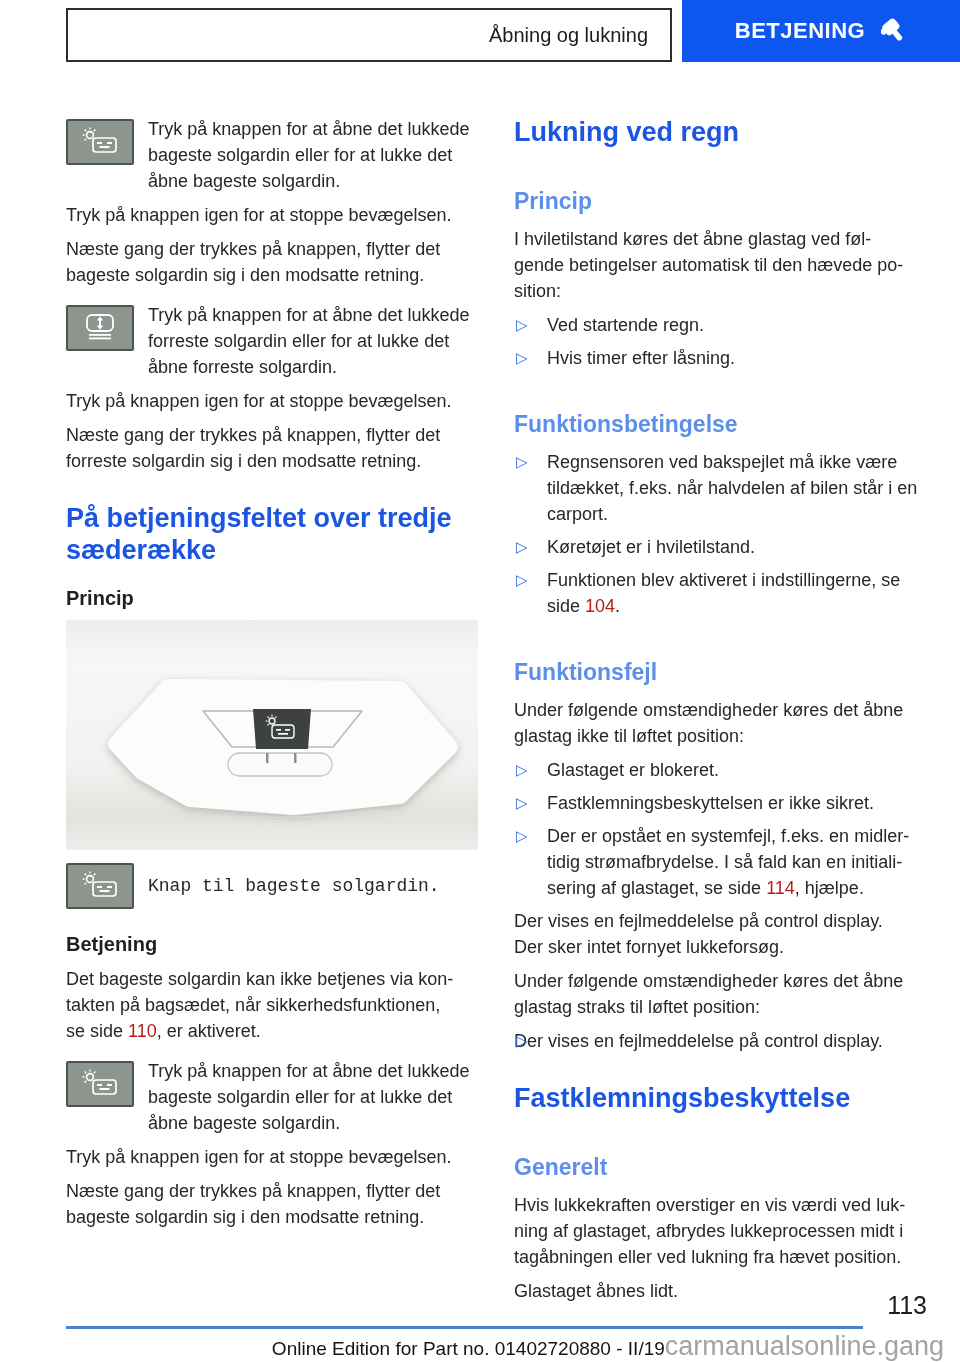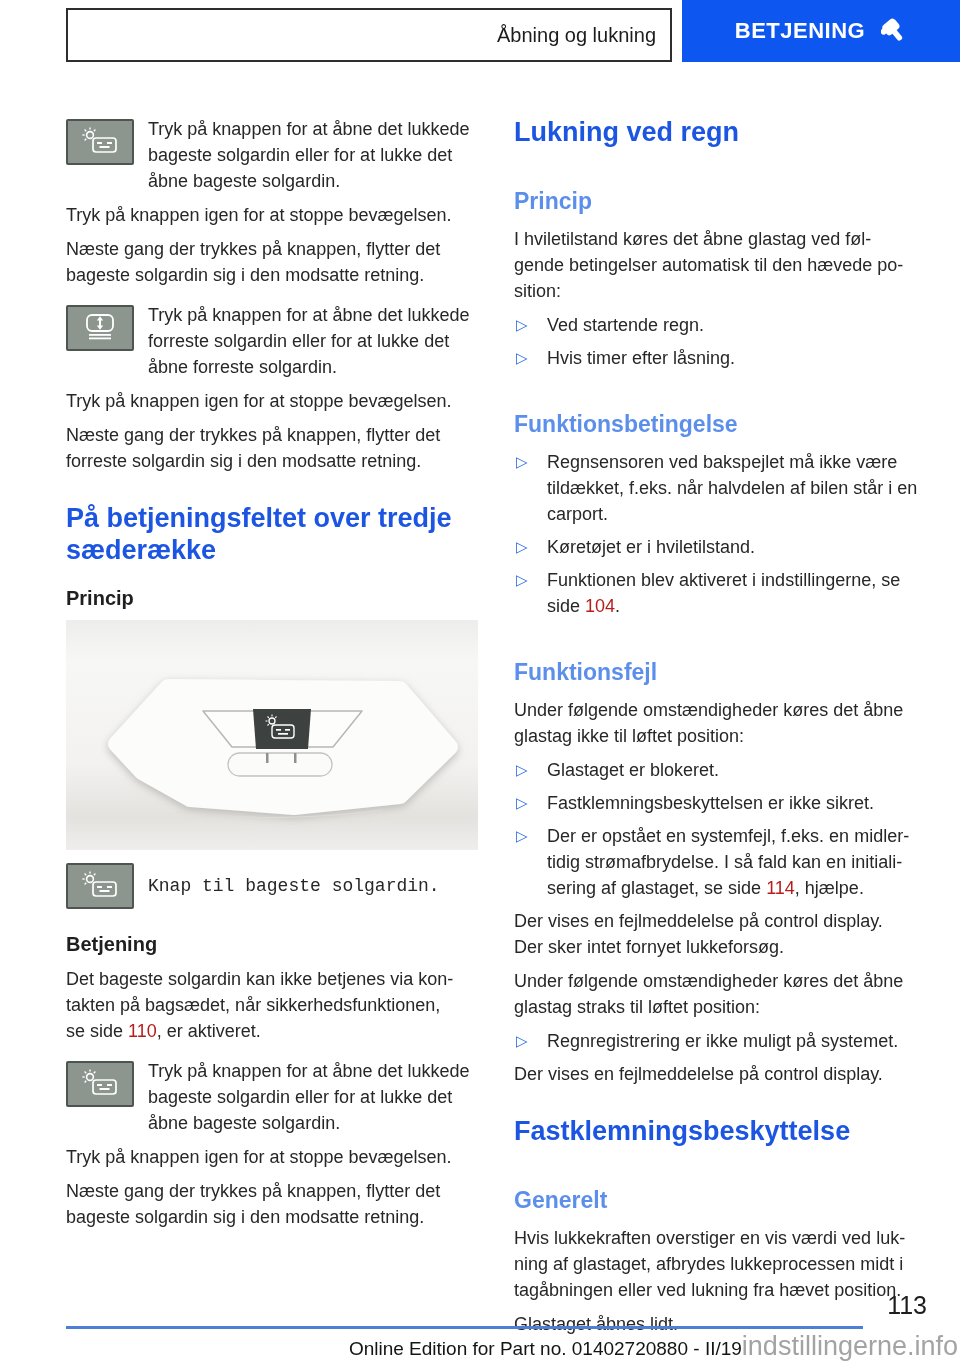--- a/index.html
+++ b/index.html
@@ -11,21 +11,21 @@
     position: relative;
     overflow: hidden;
   }
   .page { position: absolute; inset: 0; }
 
   
   .hdr-box {
     position: absolute; left: 66px; top: 8px; width: 606px; height: 54px;
     border: 2px solid #2e2e2e; background: #fff;
     display: flex; align-items: center; justify-content: flex-end;
-    padding-right: 14px; font-size: 20px; color: #1c1c1c;
+    padding-right: 22px; font-size: 20px; color: #1c1c1c;
   }
   .hdr-tab {
     position: absolute; left: 682px; top: 0; width: 278px; height: 62px;
     background: #0d57f0; color: #ffffff;
     display: flex; align-items: center; justify-content: center; gap: 16px;
     font-weight: bold; font-size: 22px; letter-spacing: 0.5px;
   }
   .hand-icon { width: 26px; height: 26px; flex: 0 0 auto; }
 
   
@@ -85,21 +85,21 @@
   
   .pagenum {
     position: absolute; right: 33px; top: 1291px;
     font-size: 25px; font-weight: normal; color: #1d1d1d; margin-left: 16px;
   }
   .foot-line {
     position: absolute; left: 66px; top: 1326px; width: 797px; height: 3px;
     background: #4d7fd7;
   }
   .foot-row {
-    position: absolute; right: 2px; top: 1331px; left: 0;
+    position: absolute; right: 16px; top: 1331px; left: 0;
     display: flex; justify-content: flex-end; align-items: baseline;
   }
   .foot-edition { font-size: 19px; color: #141414; }
   .foot-watermark { font-size: 27px; color: #a3a3a3; }
 </style>
 </head>
 <body>
 
 <div class="page">
 
@@ -288,33 +288,33 @@
         <li><span class="tri-marker">▷</span><span class="li-text">Fastklemningsbeskyttelsen er ikke sikret.</span></li>
         <li><span class="tri-marker">▷</span><span class="li-text"><span>Der er opstået en systemfejl, f.eks. en midler-
 tidig strømafbrydelse. I så fald kan en initiali-
 sering af glastaget, se side </span><a class="pagelink">114</a><span>, hjælpe.</span></span></li>
       </ul>
       <p class="body">Der vises en fejlmeddelelse på control display.
 Der sker intet fornyet lukkeforsøg.</p>
       <p class="body">Under følgende omstændigheder køres det åbne
 glastag straks til løftet position:</p>
       <ul class="tri">
-        <li><span class="tri-marker">▷</span><span class="li-text">Regnregistrering er ikke muligt på systemet.</span></li>
+        <li><span class="tri-marker">▷</span></li>
       </ul>
       <p class="body">Der vises en fejlmeddelelse på control display.</p>
 
       <h1 class="doc">Fastklemningsbeskyttelse</h1>
       <h2 class="doc">Generelt</h2>
       <p class="body">Hvis lukkekraften overstiger en vis værdi ved luk-
 ning af glastaget, afbrydes lukkeprocessen midt i
 tagåbningen eller ved lukning fra hævet position.</p>
       <p class="body">Glastaget åbnes lidt.</p>
     </div>
   </div>
 
   <div class="pagenum">113</div>
   <div class="foot-line"></div>
   <div class="foot-row">
     <span class="foot-edition">Online Edition for Part no. 01402720880 - II/19</span>
-      <a class="foot-watermark">indstillingerne.info</a>
+      <a class="foot-watermark">carmanualsonline.gang</a>
   </div>
 
 </div>
 
 </body></html>

